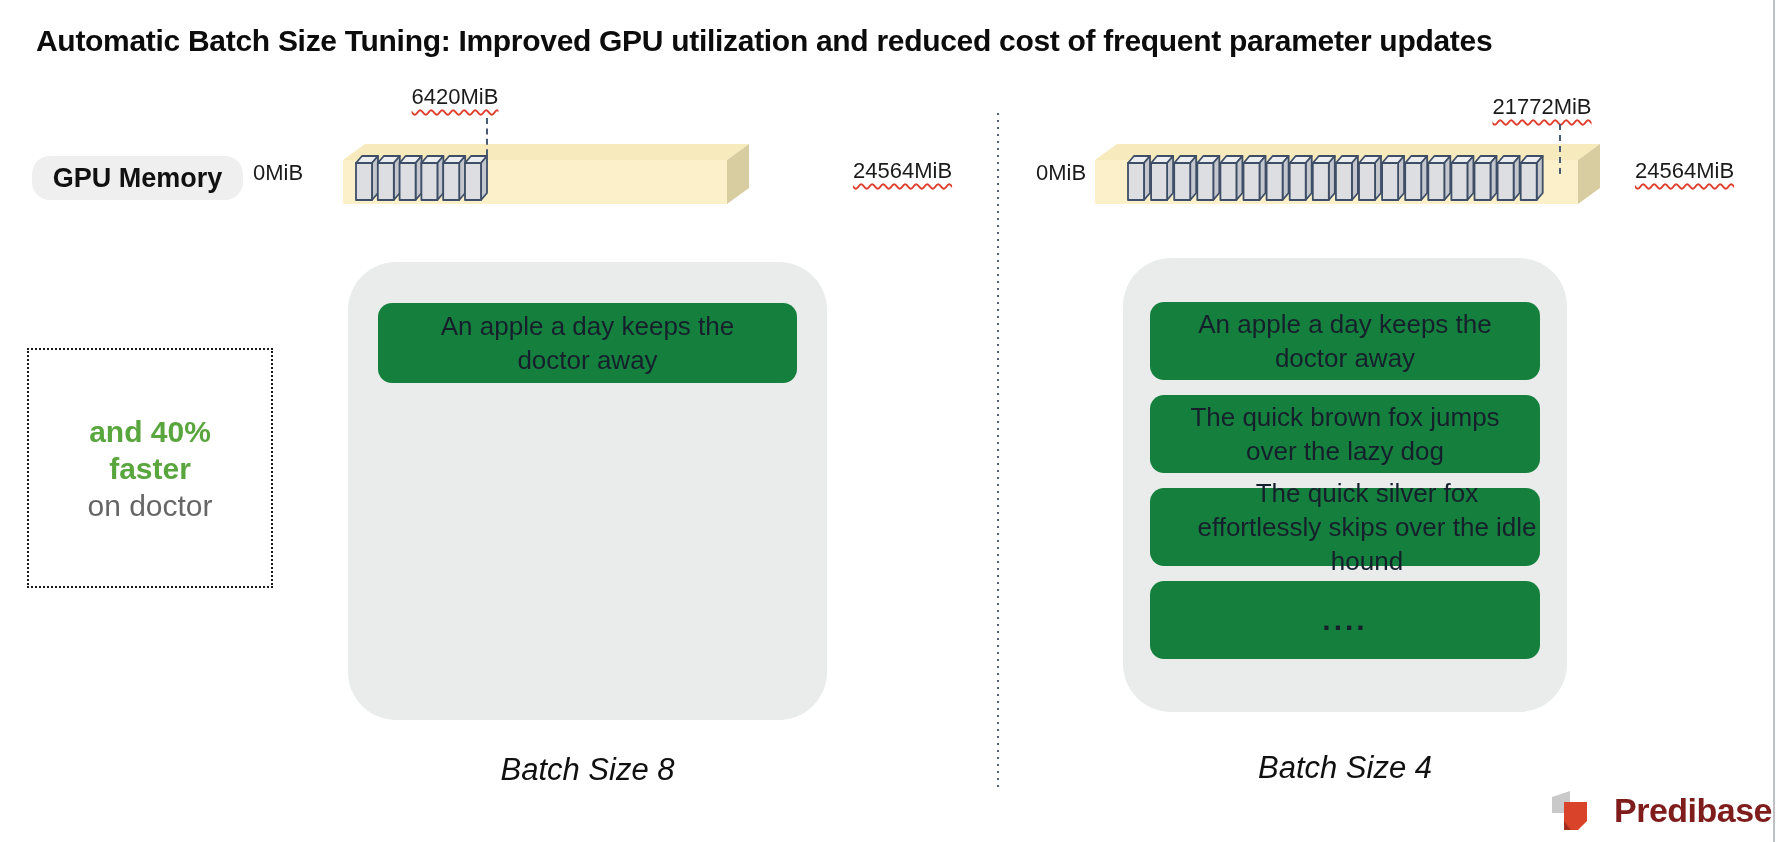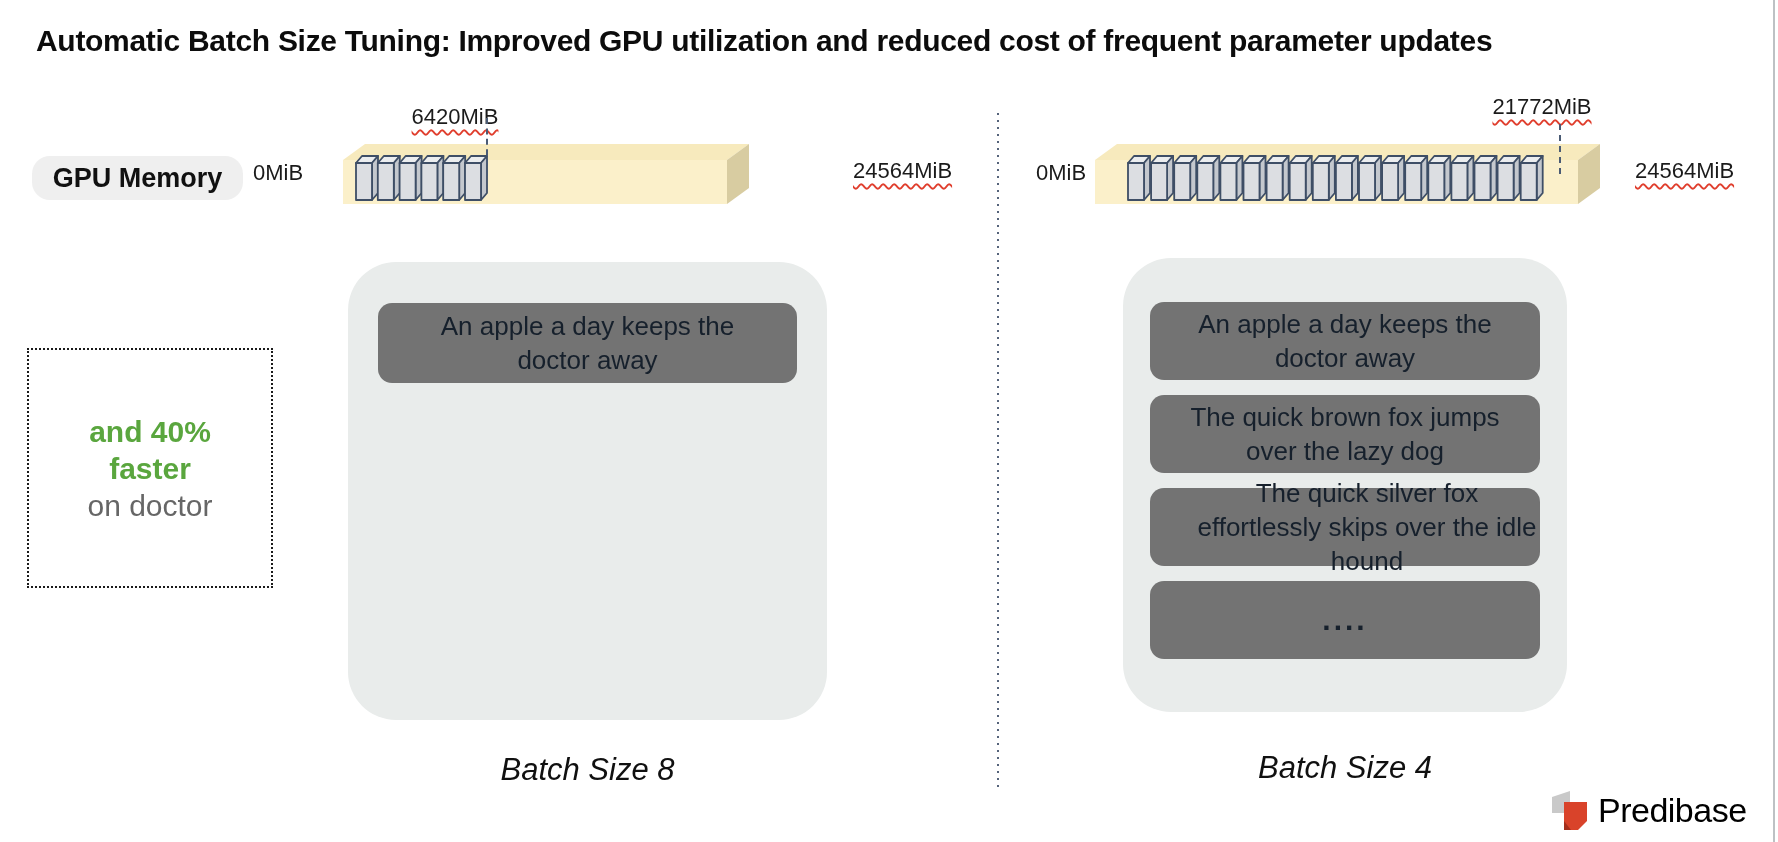--- a/index.html
+++ b/index.html
@@ -27,21 +27,21 @@
   .squiggle{
     text-decoration-line:underline;
     text-decoration-style:wavy;
     text-decoration-color:#e03e2d;
     text-decoration-thickness:1.5px;
     text-underline-offset:5px;
   }
   .marker{
     width:0;border-left:2px dashed #4a5b74;
   }
-  #used-left-label{left:410px;top:104px;width:90px;text-align:center;}
+  #used-left-label{left:410px;top:84px;width:90px;text-align:center;}
   #marker-left{left:486px;top:118px;height:58px;}
   #start-left{left:253px;top:160px;}
   #total-left{left:853px;top:158px;}
 
   #used-right-label{left:1487px;top:94px;width:110px;text-align:center;}
   #marker-right{left:1559px;top:124px;height:50px;}
   #start-right{left:1036px;top:160px;}
   #total-right{left:1635px;top:158px;}
 
   #bar-left-svg{left:343px;top:138px;}
@@ -57,21 +57,21 @@
   #stat-box .green{color:#5aa63e;font-weight:bold;}
 
   
   .panel{
     background:#e9eceb;border-radius:48px;
     display:flex;flex-direction:column;align-items:center;
   }
   #panel-left{left:348px;top:262px;width:479px;height:458px;padding-top:41px;box-sizing:border-box;}
   #panel-right{left:1123px;top:258px;width:444px;height:454px;padding-top:44px;box-sizing:border-box;gap:15px;}
   .sentence{
-    background:#737373;border-radius:14px;
+    background:#15803d;border-radius:14px;
     display:flex;align-items:center;justify-content:center;
     font-size:26px;line-height:34px;color:#16202c;text-align:center;
   }
   #panel-left .sentence{width:419px;height:80px;}
   #panel-right .sentence{width:390px;height:78px;}
   .sentence p{margin:0;max-width:320px;}
   #panel-left .sentence p{max-width:310px;}
   #panel-right .sentence:nth-child(1) p{max-width:310px;}
   #panel-right .sentence:nth-child(2) p{max-width:330px;}
   #panel-right .sentence:nth-child(3) p{max-width:388px;margin-left:44px;}
@@ -86,21 +86,21 @@
 
   
   #divider{
     left:997px;top:113px;width:2px;height:674px;
     background:repeating-linear-gradient(to bottom,#55637a 0 2px,transparent 2px 7px);
   }
   #right-edge{left:1773px;top:0;width:2px;height:842px;background:#bdc1c4;}
 
   
   #logo{left:1549px;top:787px;display:flex;align-items:center;}
-  #logo-text{font-size:34px;font-weight:normal;color:#000000;letter-spacing:-0.5px;margin-left:5px;}
+  #logo-text{font-size:34px;font-weight:bold;color:#7f1d1d;letter-spacing:-0.5px;margin-left:21px;}
 </style>
 </head>
 <body>
 
 <div id="canvas">
 
   <div id="title" class="abs">Automatic Batch Size Tuning: Improved GPU utilization and reduced cost of frequent parameter updates</div>
 
   <div id="gpu-label" class="abs">GPU Memory</div>
 

